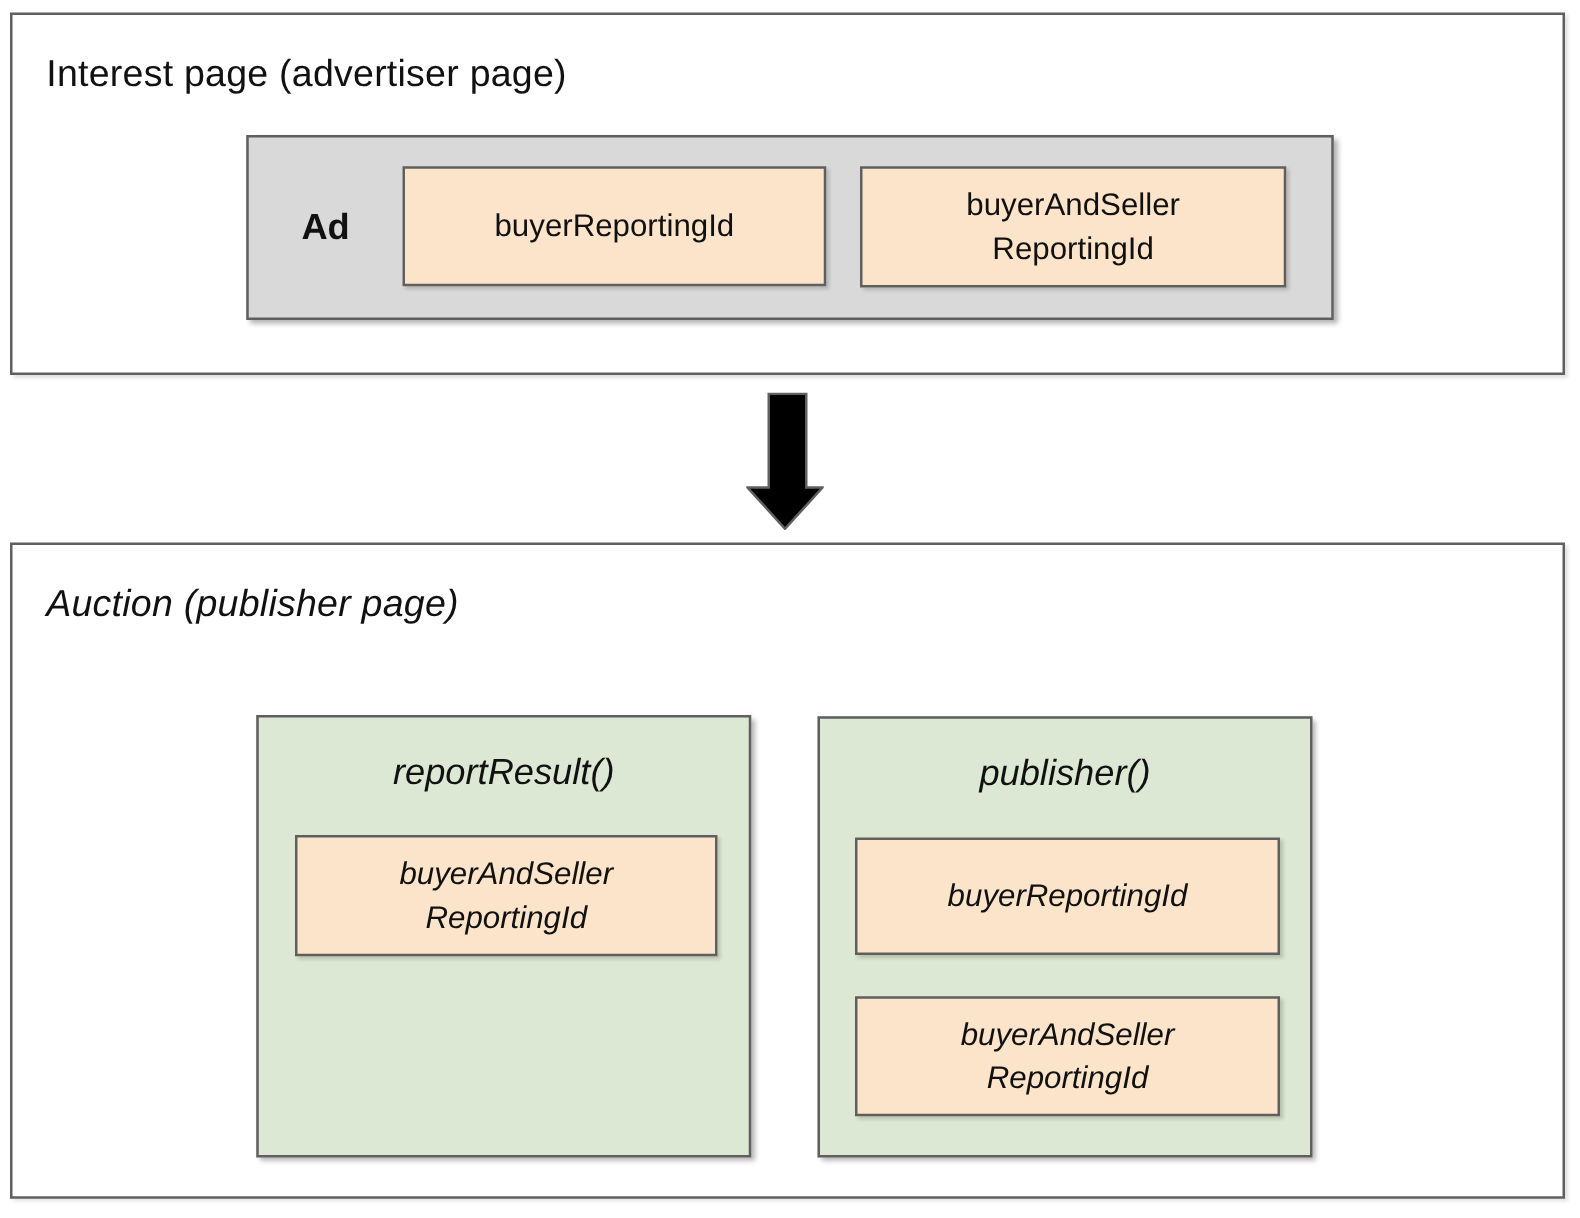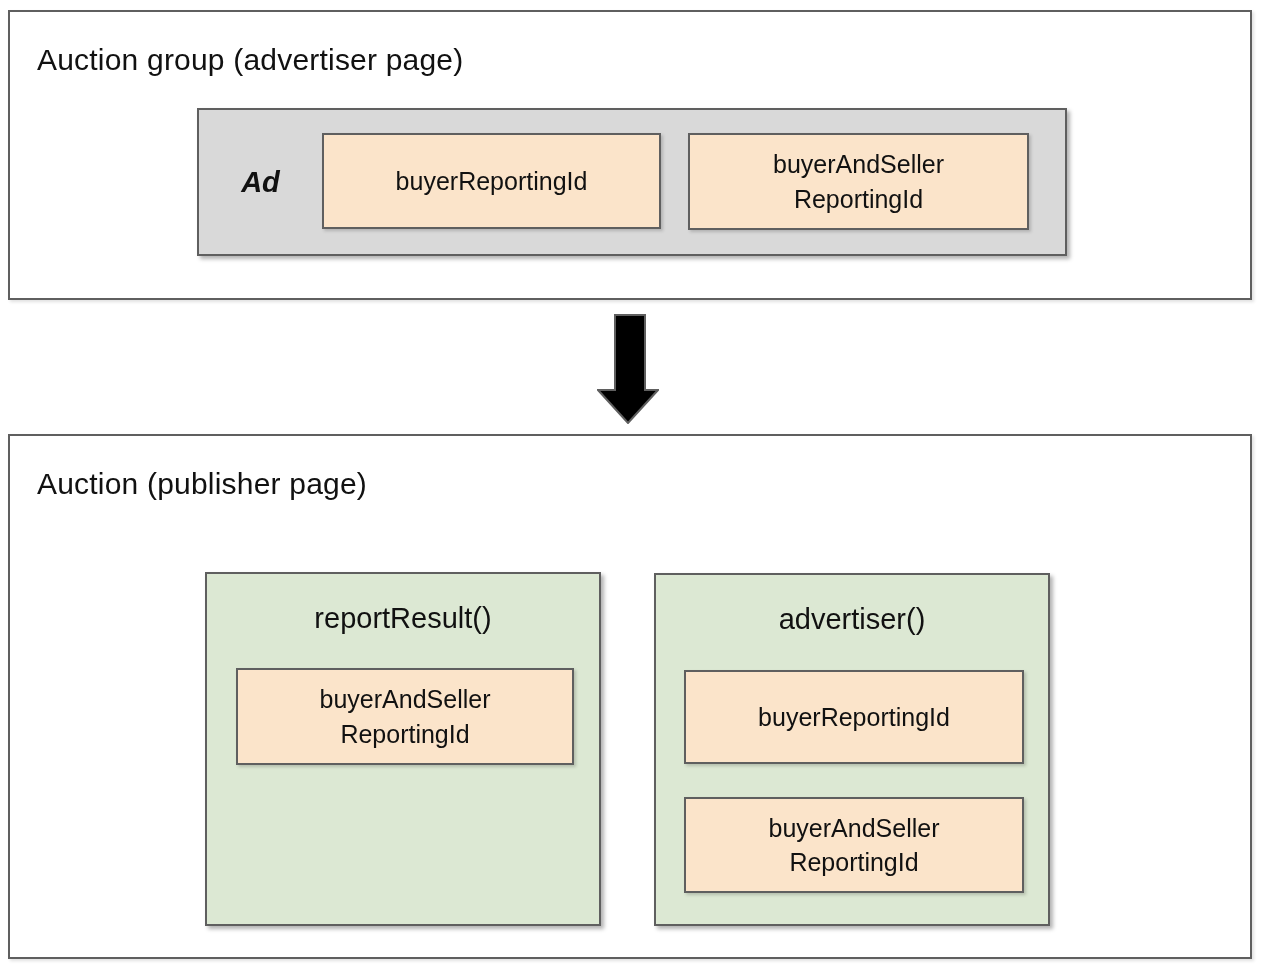--- a/index.html
+++ b/index.html
@@ -11,35 +11,35 @@
     color: var(--text, #111);
     overflow: hidden;
   }
   .section {
     position: absolute;
     background: var(--bg, #fff);
     border: 2px solid var(--border, #5f5f5f);
     box-shadow: 2px 2px 3px rgba(0,0,0,0.12);
   }
   #section-interest { left: 8px; top: 10px; width: 1244px; height: 290px; }
-  #section-auction  { left: 8px; top: 434px; width: 1244px; height: 525px; }
+  #section-auction  { left: 8px; top: 434px; width: 1244px; height: 525px; font-style: italic; }
   .section-title {
     position: absolute; left: 27px; top: 31px;
     font-size: 30px; letter-spacing: 0.2px; color: var(--text, #111);
   }
   .ad-box {
     position: absolute; left: 187px; top: 96px; width: 870px; height: 148px;
     background: var(--gray-fill, #d9d9d9);
     border: 2px solid var(--border, #5f5f5f);
     box-shadow: 3px 3px 4px rgba(0,0,0,0.3);
   }
   .ad-label {
     position: absolute; left: 0; top: 0; width: 123px; height: 100%;
     display: flex; align-items: center; justify-content: center;
-    font-weight: bold; font-size: 29px; font-style: italic;
+    font-weight: bold; font-size: 29px;
   }
   .chip {
     position: absolute;
     background: var(--tan-fill, #fbe4ca);
     border: 2px solid var(--border, #5f5f5f);
     display: flex; align-items: center; justify-content: center;
     text-align: center; font-size: 25px; line-height: 1.38;
     white-space: pre-line;
     box-shadow: 2px 2px 3px rgba(0,0,0,0.18);
   }
@@ -60,21 +60,21 @@
     text-align: center; font-size: 29px;
   }
   #chip-rr-1 { left: 29px; top: 94px;  width: 338px; height: 97px; }
   #chip-rw-1 { left: 28px; top: 95px;  width: 340px; height: 94px; }
   #chip-rw-2 { left: 28px; top: 222px; width: 340px; height: 96px; }
 </style>
 </head>
 <body>
 
 <div class="section" id="section-interest">
-  <div class="section-title">Auction group (advertiser page)</div>
+  <div class="section-title">Interest page (advertiser page)</div>
   <div class="ad-box">
     <div class="ad-label">Ad</div>
     <div class="chip" id="chip-ig-1">buyerReportingId</div>
     <div class="chip" id="chip-ig-2">buyerAndSeller
 ReportingId</div>
   </div>
 </div>
 
 <div id="arrow-wrap">
   <svg width="62" height="110" viewBox="0 0 62 110">
@@ -85,18 +85,18 @@
 <div class="section" id="section-auction">
   <div class="section-title">Auction (publisher page)</div>
 
   <div class="fn-box" id="fn-reportresult">
     <div class="fn-title">reportResult()</div>
     <div class="chip" id="chip-rr-1">buyerAndSeller
 ReportingId</div>
   </div>
 
   <div class="fn-box" id="fn-reportwin">
-    <div class="fn-title">advertiser()</div>
+    <div class="fn-title">publisher()</div>
     <div class="chip" id="chip-rw-1">buyerReportingId</div>
     <div class="chip" id="chip-rw-2">buyerAndSeller
 ReportingId</div>
   </div>
 </div>
 
 </body></html>

